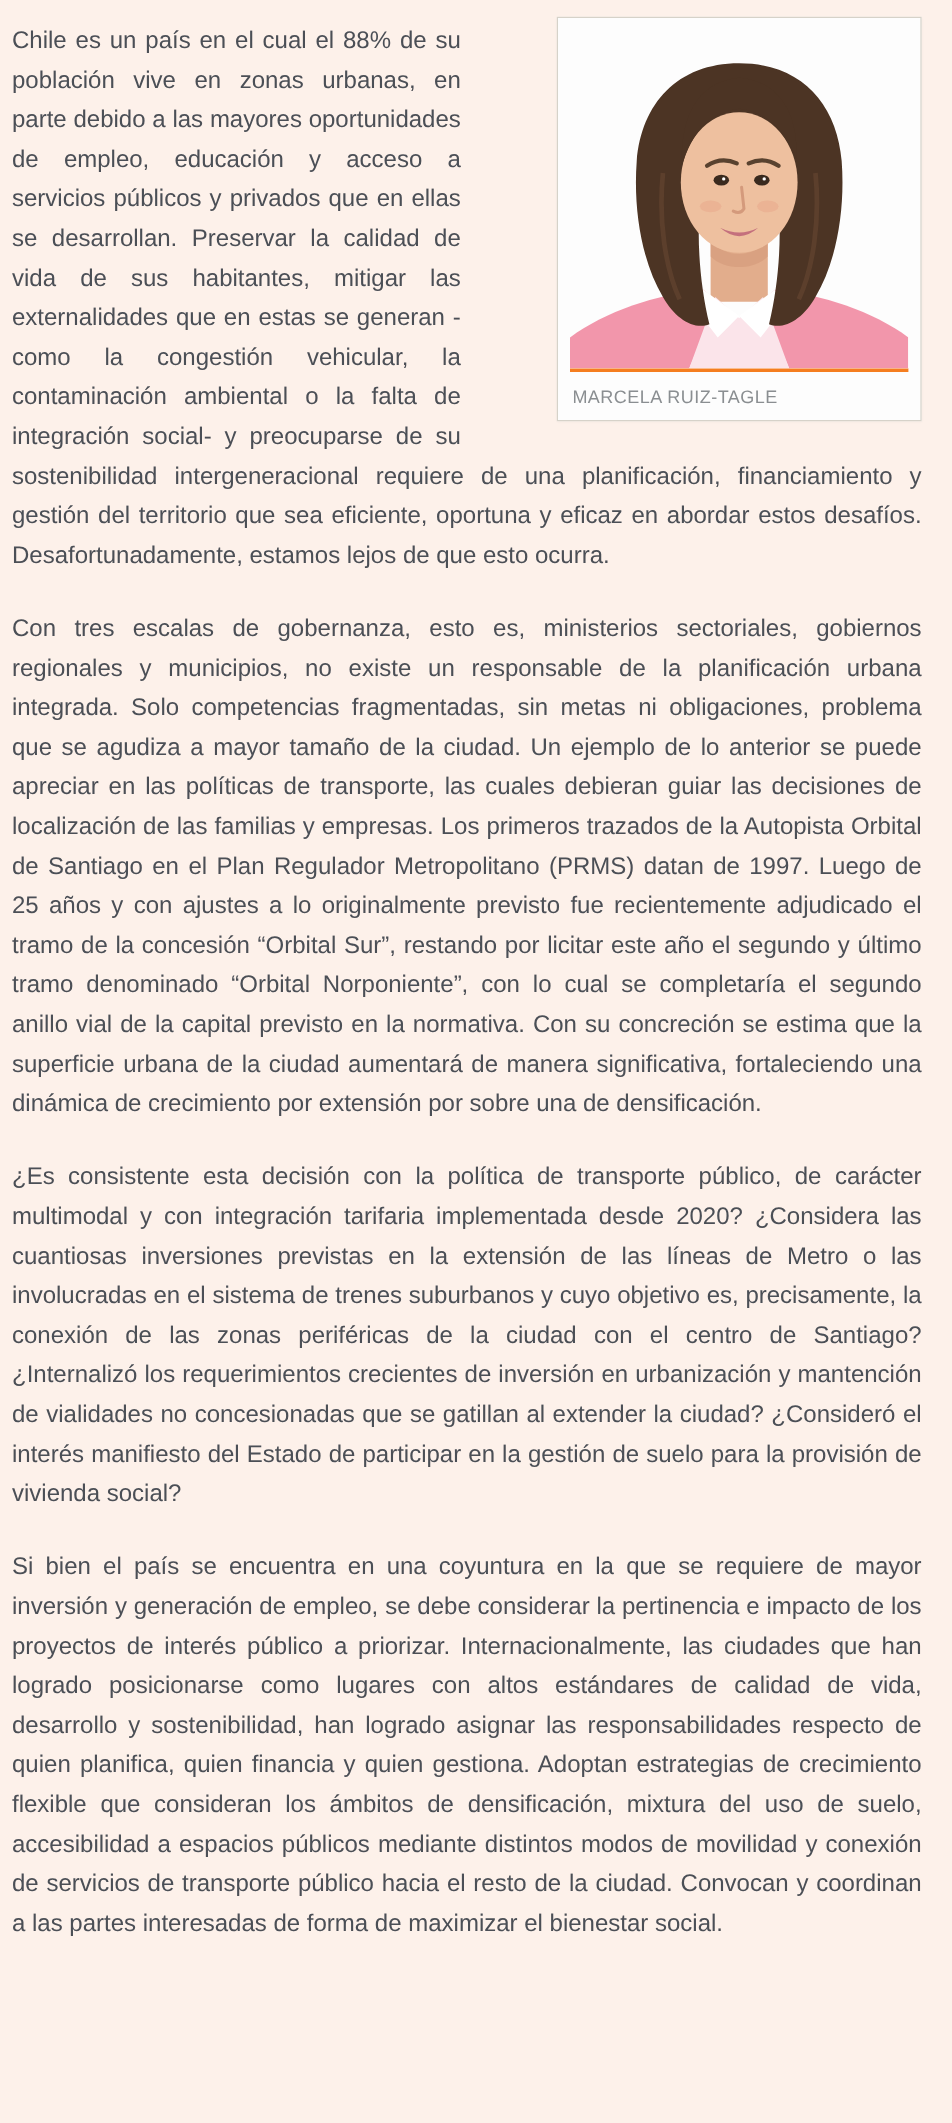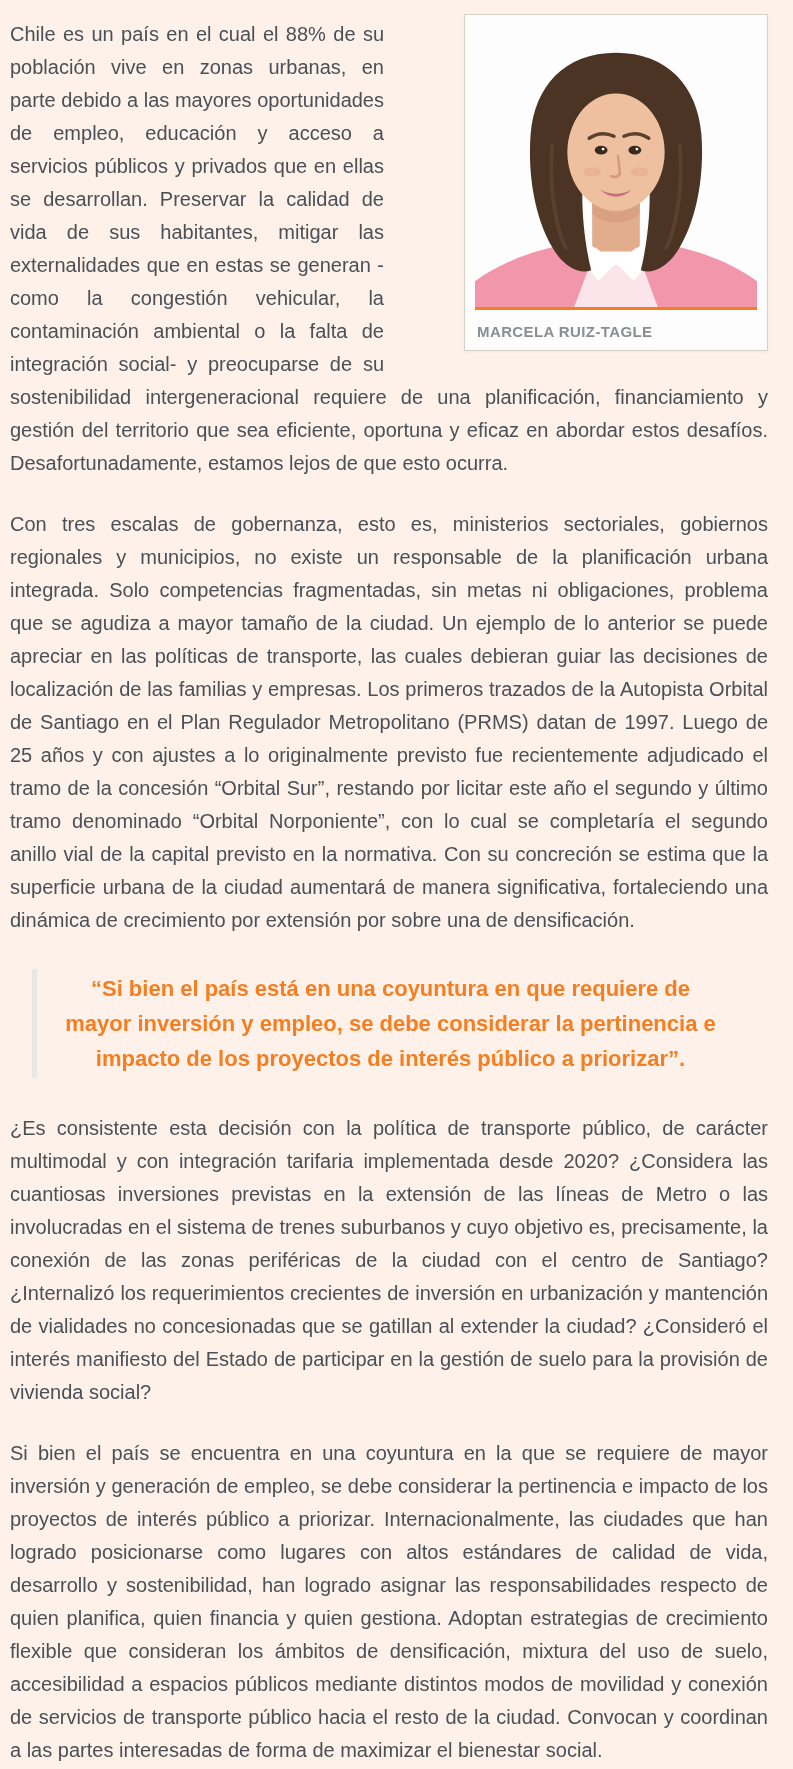--- a/index.html
+++ b/index.html
@@ -50,21 +50,20 @@
     height:3px;
     width:282px;
     background:var(--accent-orange);
   }
   .photo-card figcaption{
     margin-top:13px;
     margin-left:2px;
     font-size:15px;
     letter-spacing:0.4px;
     color:var(--caption-gray);
-    font-weight:bold;
   }
 
   
   .pull-quote{
     margin:32px 24px 34px 22px;
     border-left:5px solid var(--quote-bar);
     padding:2px 28px;
     text-align:center;
     color:var(--accent-orange);
     font-weight:bold;
@@ -117,19 +116,18 @@
       </svg>
     </div>
     <div class="photo-accent-bar"></div>
     <figcaption>MARCELA RUIZ-TAGLE</figcaption>
   </figure>
 
   <p>Chile es un país en el cual el 88% de su población vive en zonas urbanas, en parte debido a las mayores oportunidades de empleo, educación y acceso a servicios públicos y privados que en ellas se desarrollan. Preservar la calidad de vida de sus habitantes, mitigar las externalidades que en estas se generan -como la congestión vehicular, la contaminación ambiental o la falta de integración social- y preocuparse de su sostenibilidad intergeneracional requiere de una planificación, financiamiento y gestión del territorio que sea eficiente, oportuna y eficaz en abordar estos desafíos. Desafortunadamente, estamos lejos de que esto ocurra.</p>
 
   <p>Con tres escalas de gobernanza, esto es, ministerios sectoriales, gobiernos regionales y municipios, no existe un responsable de la planificación urbana integrada. Solo competencias fragmentadas, sin metas ni obligaciones, problema que se agudiza a mayor tamaño de la ciudad. Un ejemplo de lo anterior se puede apreciar en las políticas de transporte, las cuales debieran guiar las decisiones de localización de las familias y empresas. Los primeros trazados de la Autopista Orbital de Santiago en el Plan Regulador Metropolitano (PRMS) datan de 1997. Luego de 25 años y con ajustes a lo originalmente previsto fue recientemente adjudicado el tramo de la concesión “Orbital Sur”, restando por licitar este año el segundo y último tramo denominado “Orbital Norponiente”, con lo cual se completaría el segundo anillo vial de la capital previsto en la normativa. Con su concreción se estima que la superficie urbana de la ciudad aumentará de manera significativa, fortaleciendo una dinámica de crecimiento por extensión por sobre una de densificación.</p>
 
-  <blockquote class="pull-quote">“Si bien el país está en una coyuntura en que requiere de mayor inversión y empleo, se debe considerar la pertinencia e impacto de los proyectos de interés público a priorizar”.</blockquote>
 
   <p>¿Es consistente esta decisión con la política de transporte público, de carácter multimodal y con integración tarifaria implementada desde 2020? ¿Considera las cuantiosas inversiones previstas en la extensión de las líneas de Metro o las involucradas en el sistema de trenes suburbanos y cuyo objetivo es, precisamente, la conexión de las zonas periféricas de la ciudad con el centro de Santiago? ¿Internalizó los requerimientos crecientes de inversión en urbanización y mantención de vialidades no concesionadas que se gatillan al extender la ciudad? ¿Consideró el interés manifiesto del Estado de participar en la gestión de suelo para la provisión de vivienda social?</p>
 
   <p>Si bien el país se encuentra en una coyuntura en la que se requiere de mayor inversión y generación de empleo, se debe considerar la pertinencia e impacto de los proyectos de interés público a priorizar. Internacionalmente, las ciudades que han logrado posicionarse como lugares con altos estándares de calidad de vida, desarrollo y sostenibilidad, han logrado asignar las responsabilidades respecto de quien planifica, quien financia y quien gestiona. Adoptan estrategias de crecimiento flexible que consideran los ámbitos de densificación, mixtura del uso de suelo, accesibilidad a espacios públicos mediante distintos modos de movilidad y conexión de servicios de transporte público hacia el resto de la ciudad. Convocan y coordinan a las partes interesadas de forma de maximizar el bienestar social.</p>
 
 </article>
 
 </body></html>

